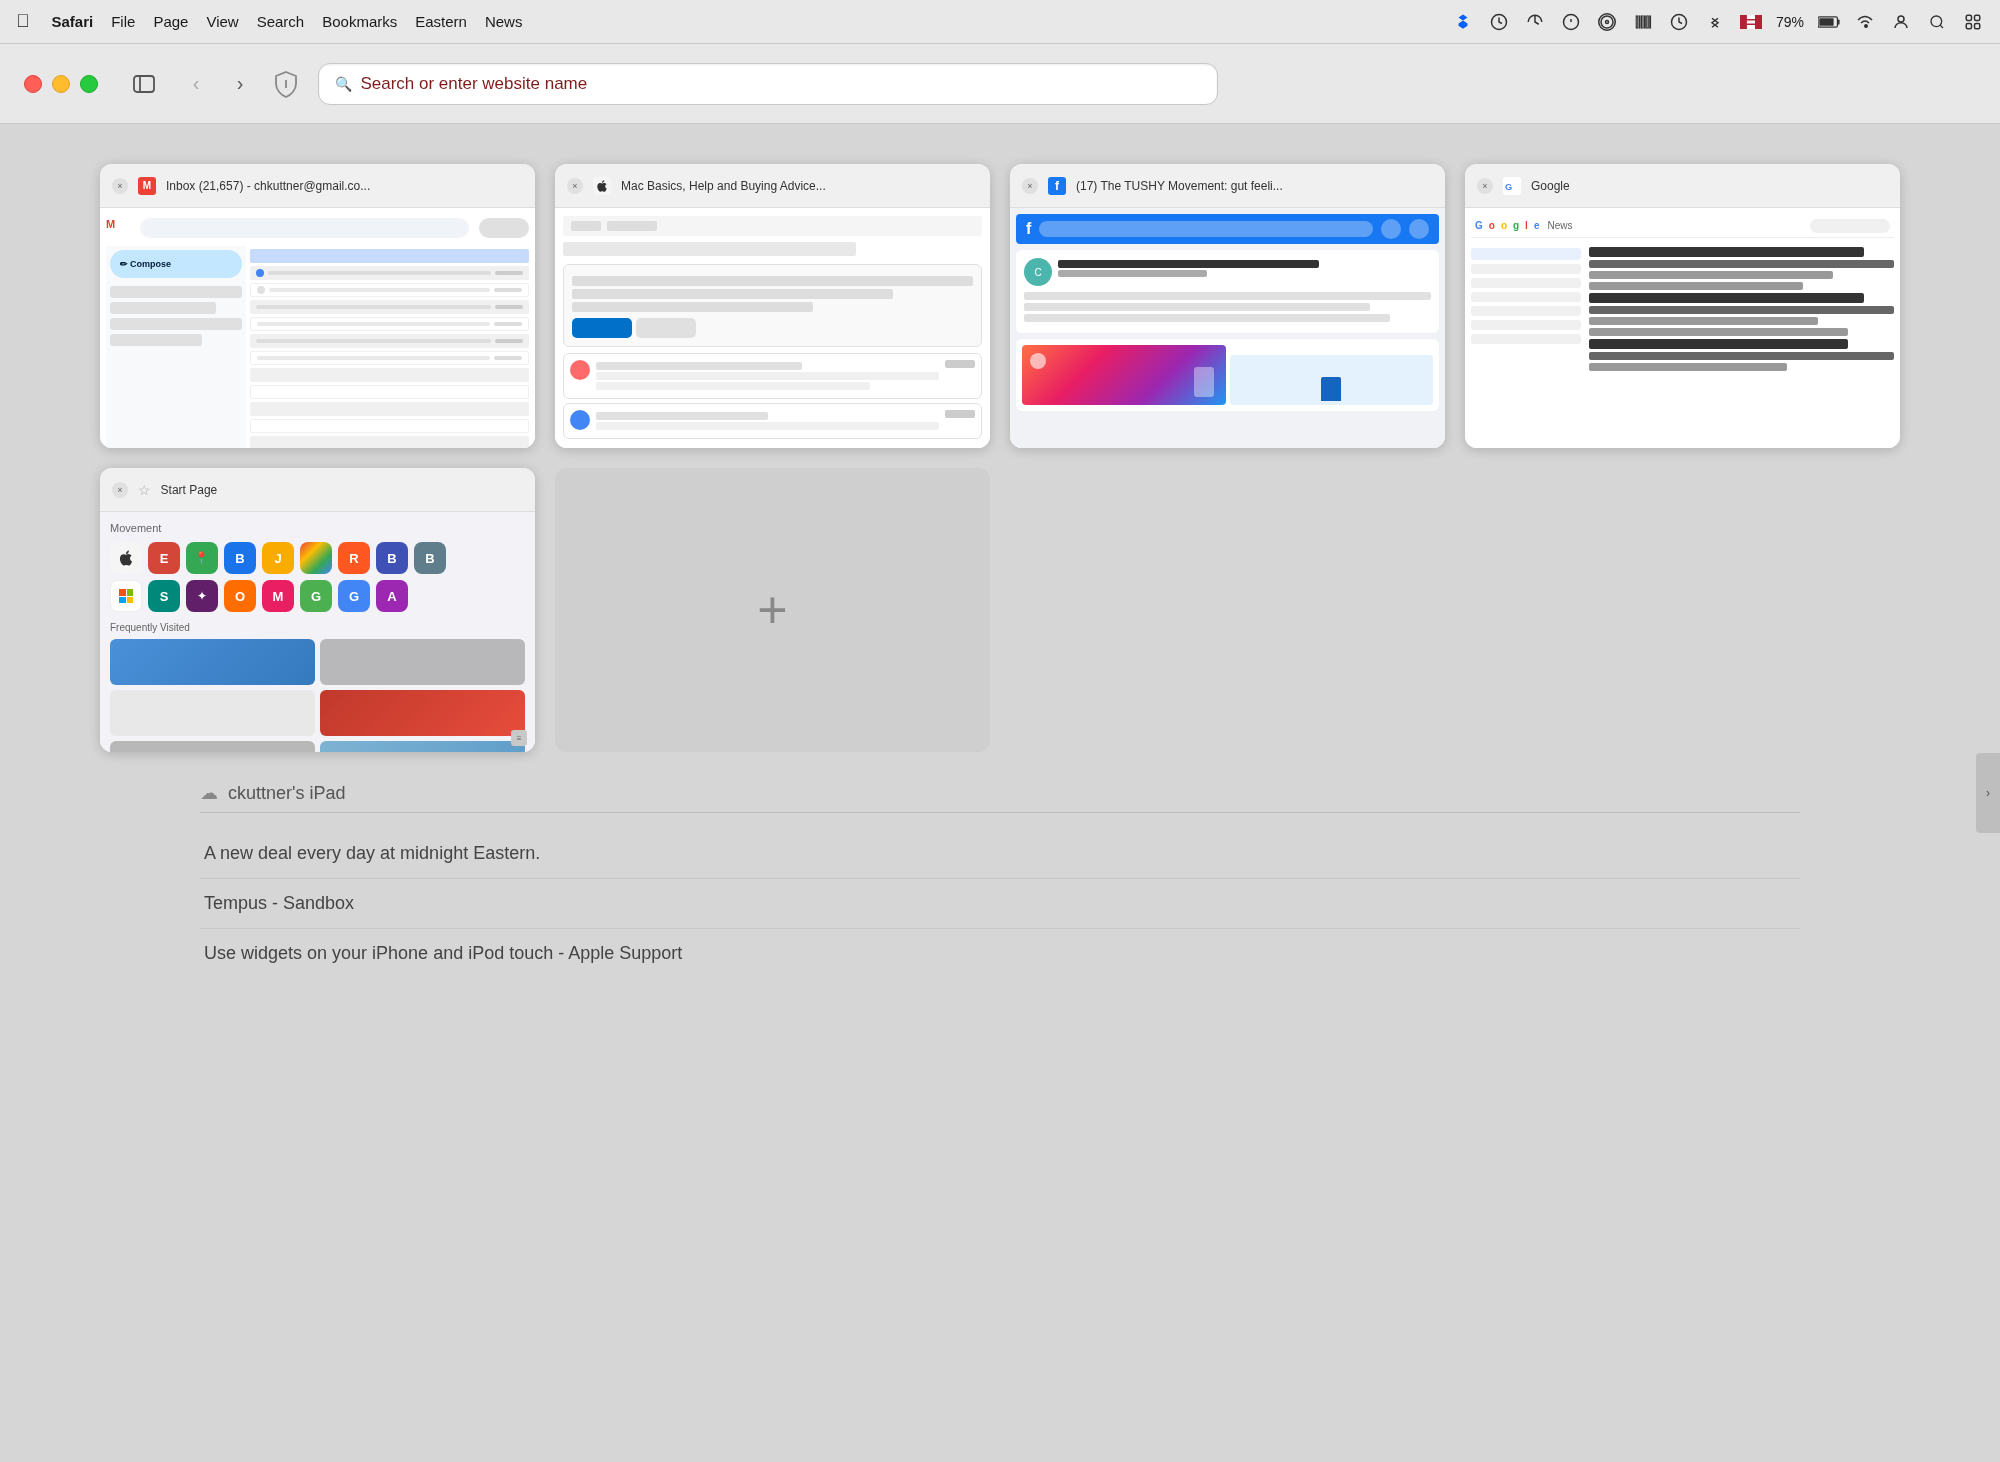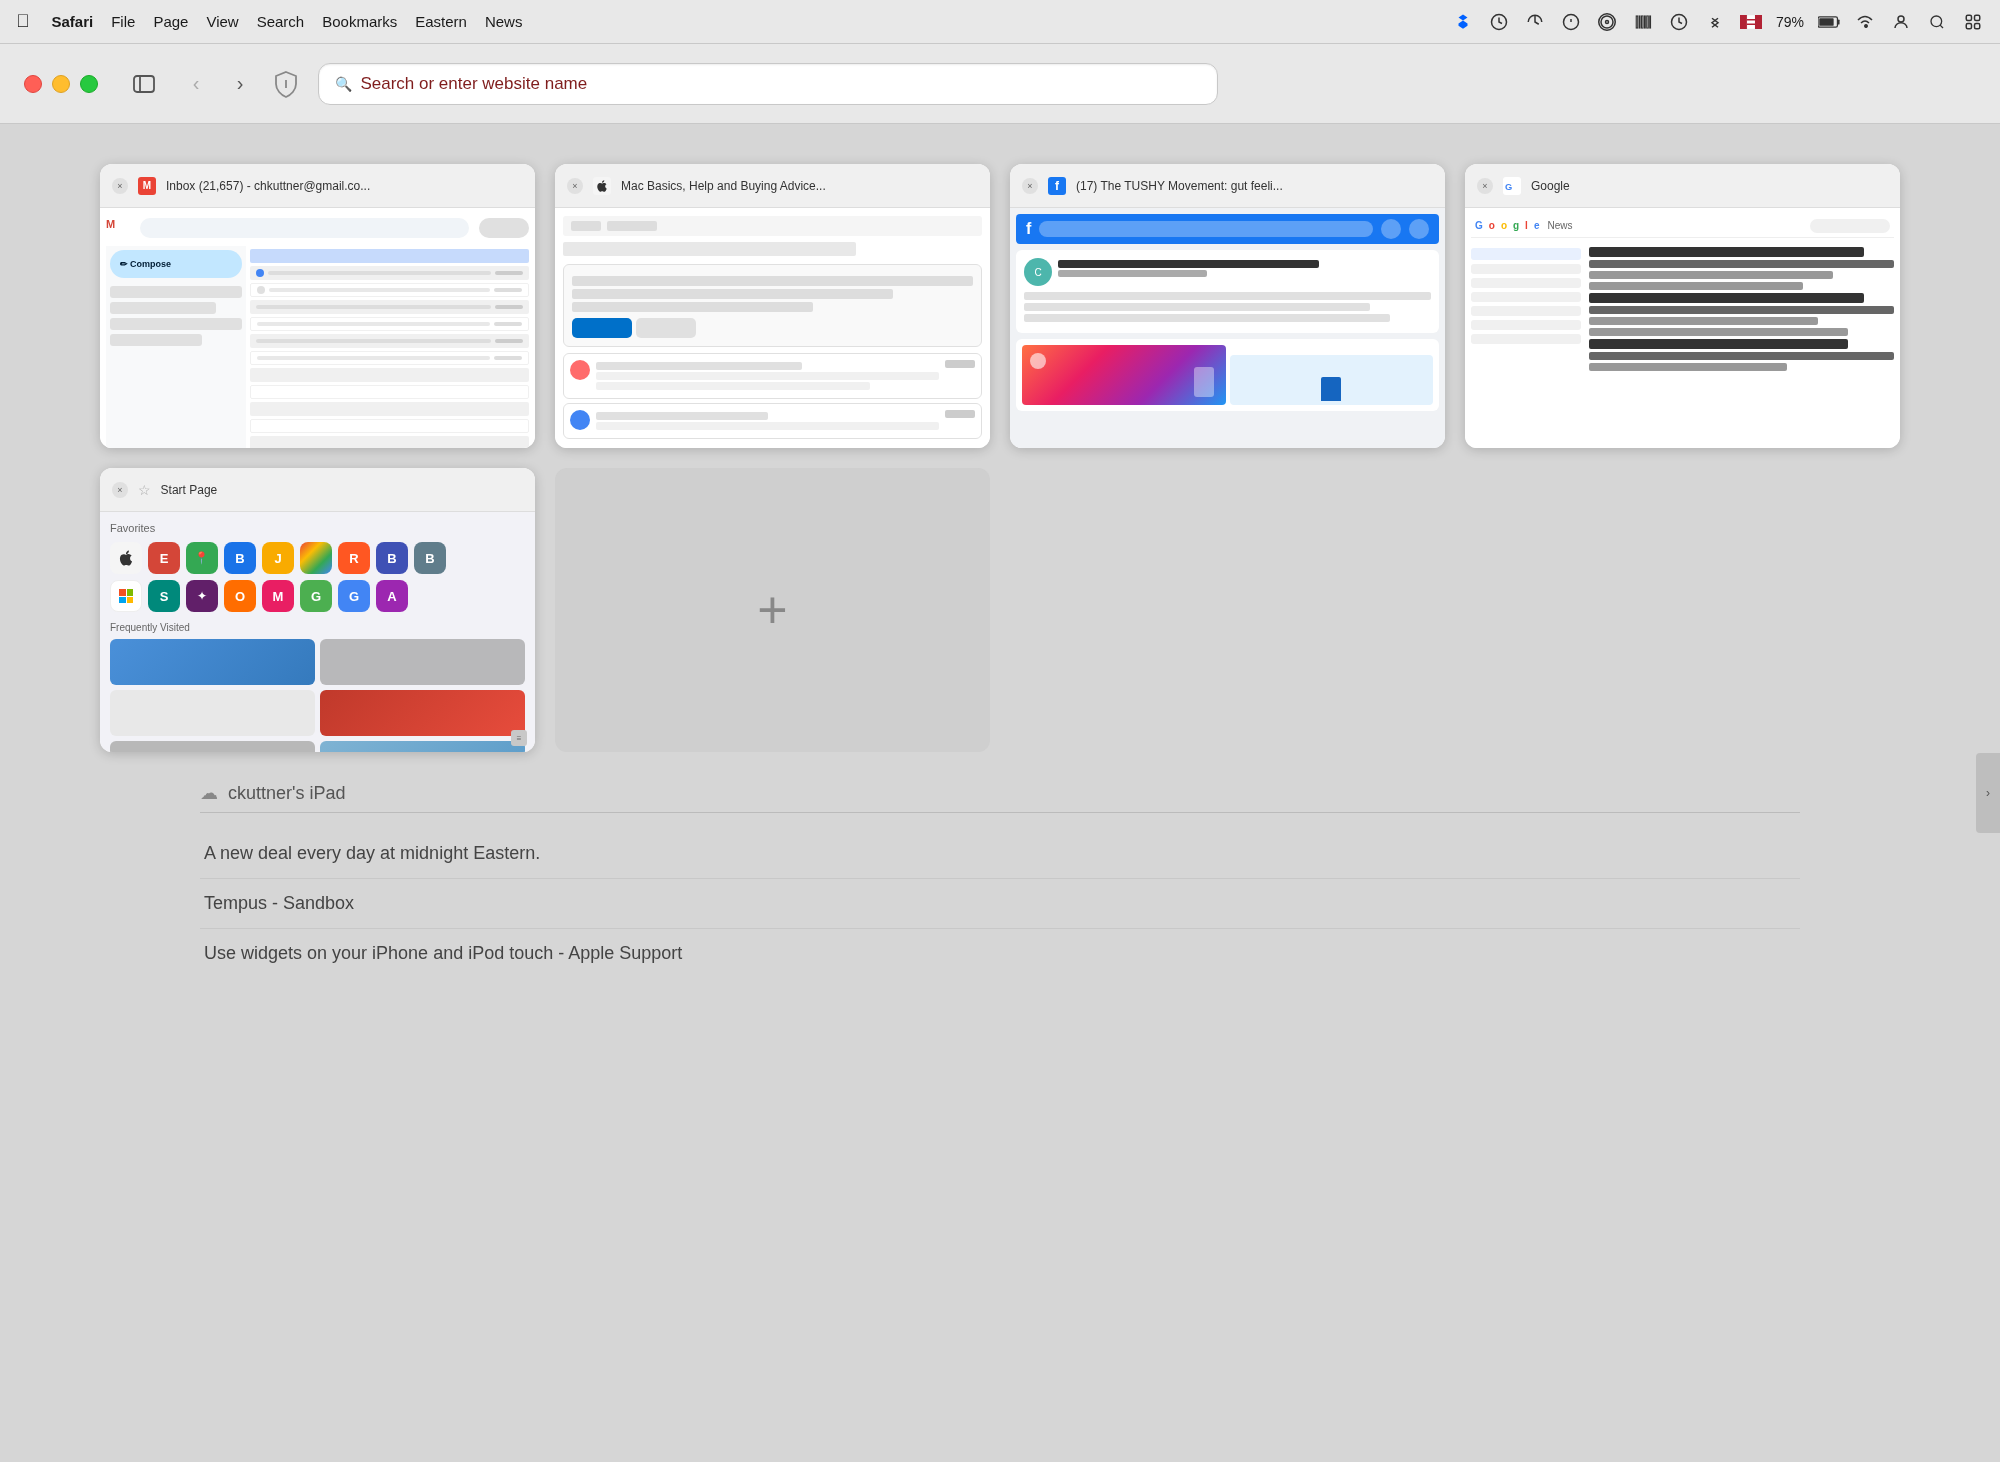--- a/index.html
+++ b/index.html
@@ -798,21 +798,21 @@
       </div>
     </div>
 
     <div class="tab-card">
       <div class="tab-card-header">
         <div class="tab-close-btn">×</div>
         <span style="font-size:14px;color:#aaa;">☆</span>
         <span class="tab-title">Start Page</span>
       </div>
       <div class="tab-content startpage-content">
-        <div class="startpage-label">Favorites</div>
+        <div class="startpage-label">Movement</div>
         <div class="startpage-favs">
 
           <div style="width:32px;height:32px;border-radius:8px;background:#f5f5f5;display:flex;align-items:center;justify-content:center;">
             <svg width="18" height="18" viewBox="0 0 24 24" fill="#333">
                 <path d="M18.71 19.5c-.83 1.24-1.71 2.45-3.05 2.47-1.34.03-1.77-.79-3.29-.79-1.53 0-2 .77-3.27.82-1.31.05-2.3-1.32-3.14-2.53C4.25 17 2.94 12.45 4.7 9.39c.87-1.52 2.43-2.48 4.12-2.51 1.28-.02 2.5.87 3.29.87.78 0 2.26-1.07 3.8-.91.65.03 2.47.26 3.64 1.98-.09.06-2.17 1.28-2.15 3.81.03 3.02 2.65 4.03 2.68 4.04-.03.07-.42 1.44-1.38 2.83M13 3.5c.73-.83 1.94-1.46 2.94-1.5.13 1.17-.34 2.35-1.04 3.19-.69.85-1.83 1.51-2.95 1.42-.15-1.15.41-2.35 1.05-3.11"></path>
               </svg>
           </div>
 
           <div style="width:32px;height:32px;border-radius:8px;background:#d44638;display:flex;align-items:center;justify-content:center;color:white;font-weight:bold;font-size:13px;">E</div>
 

